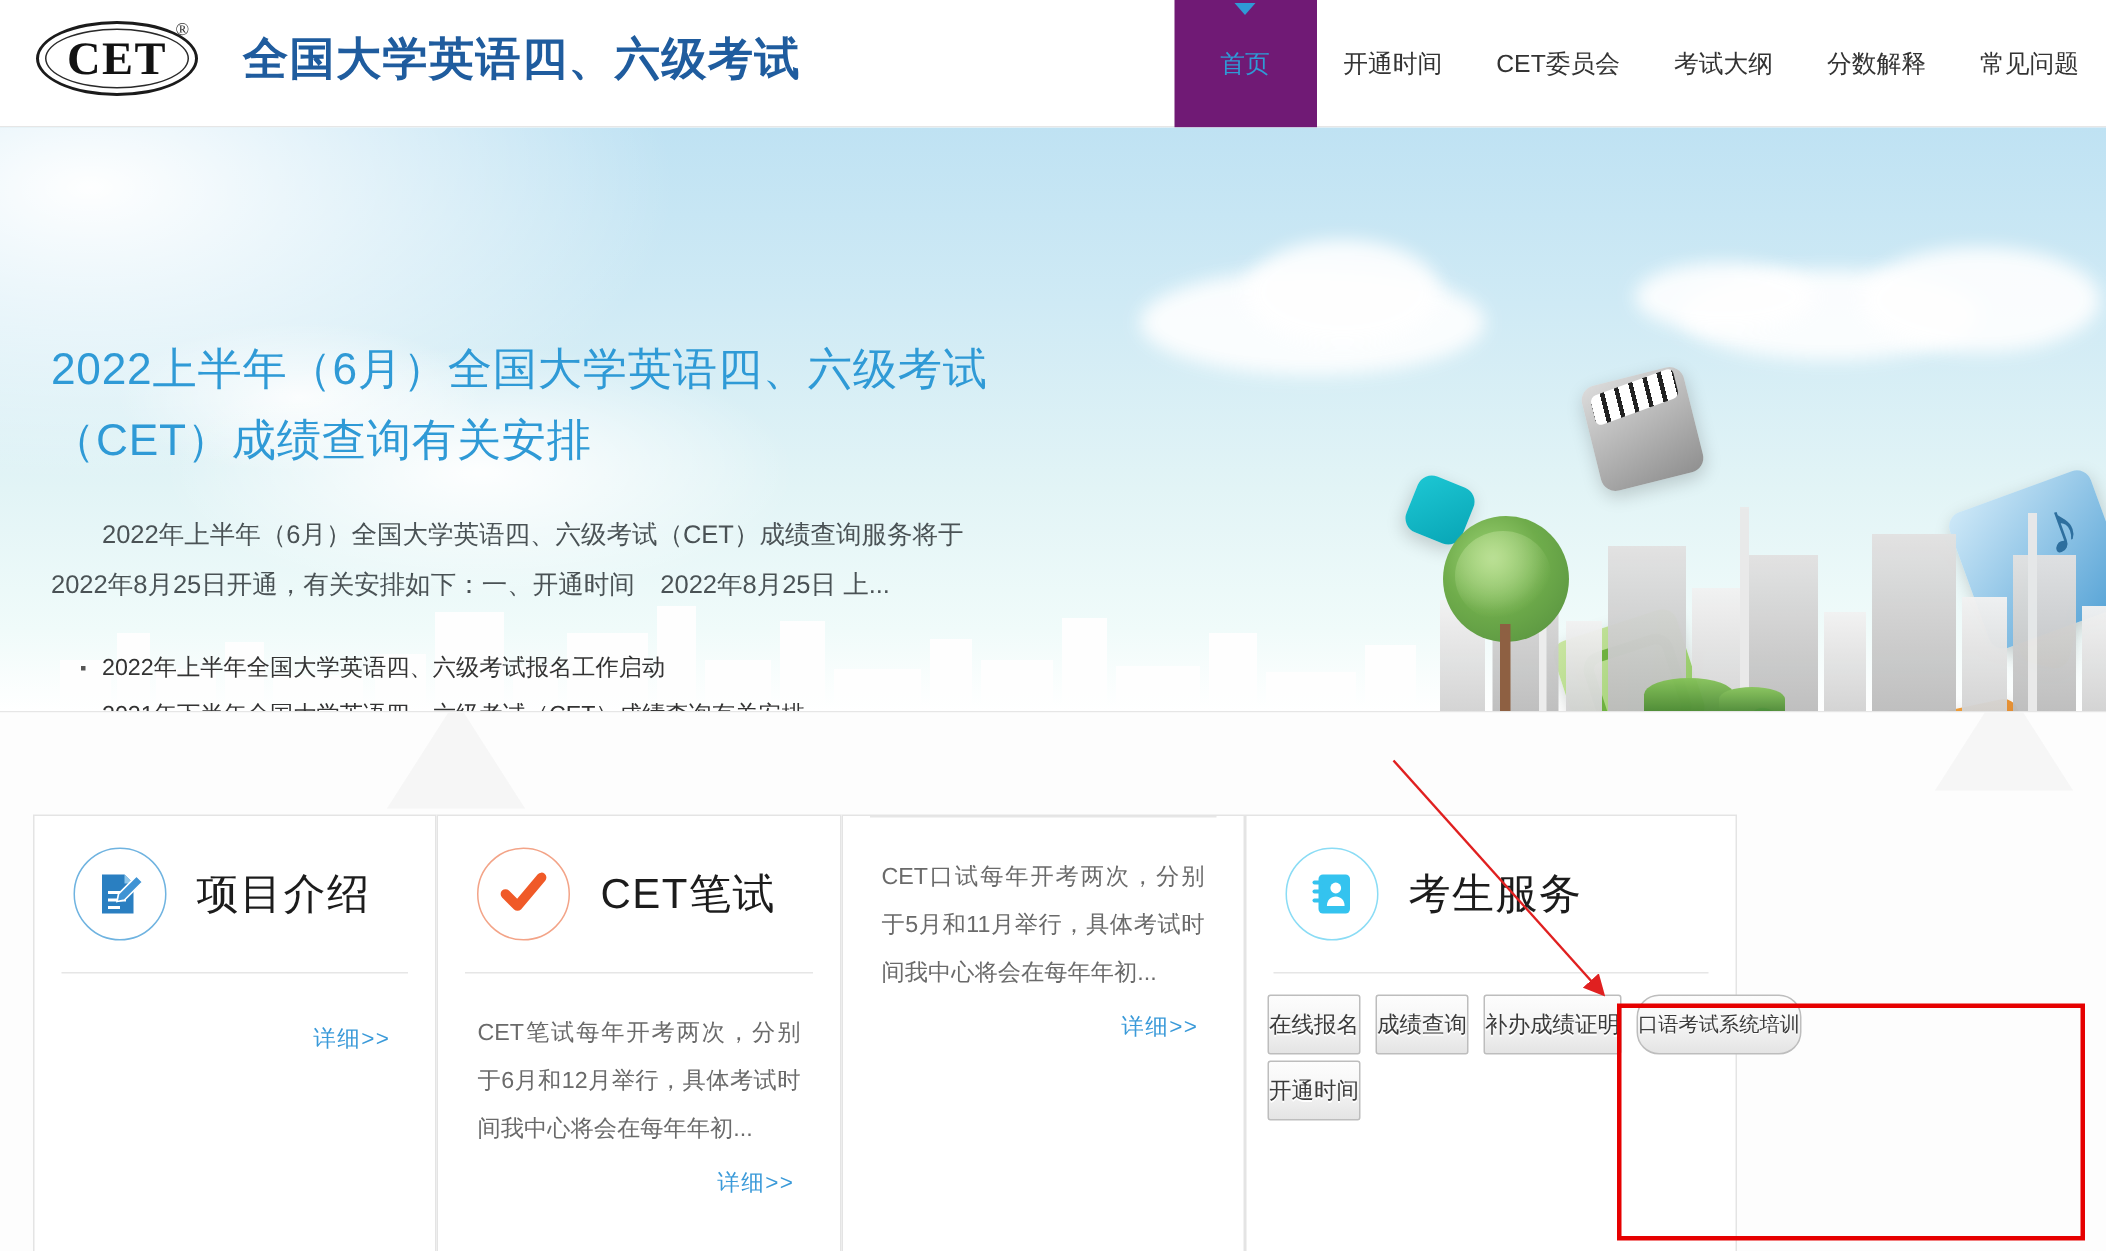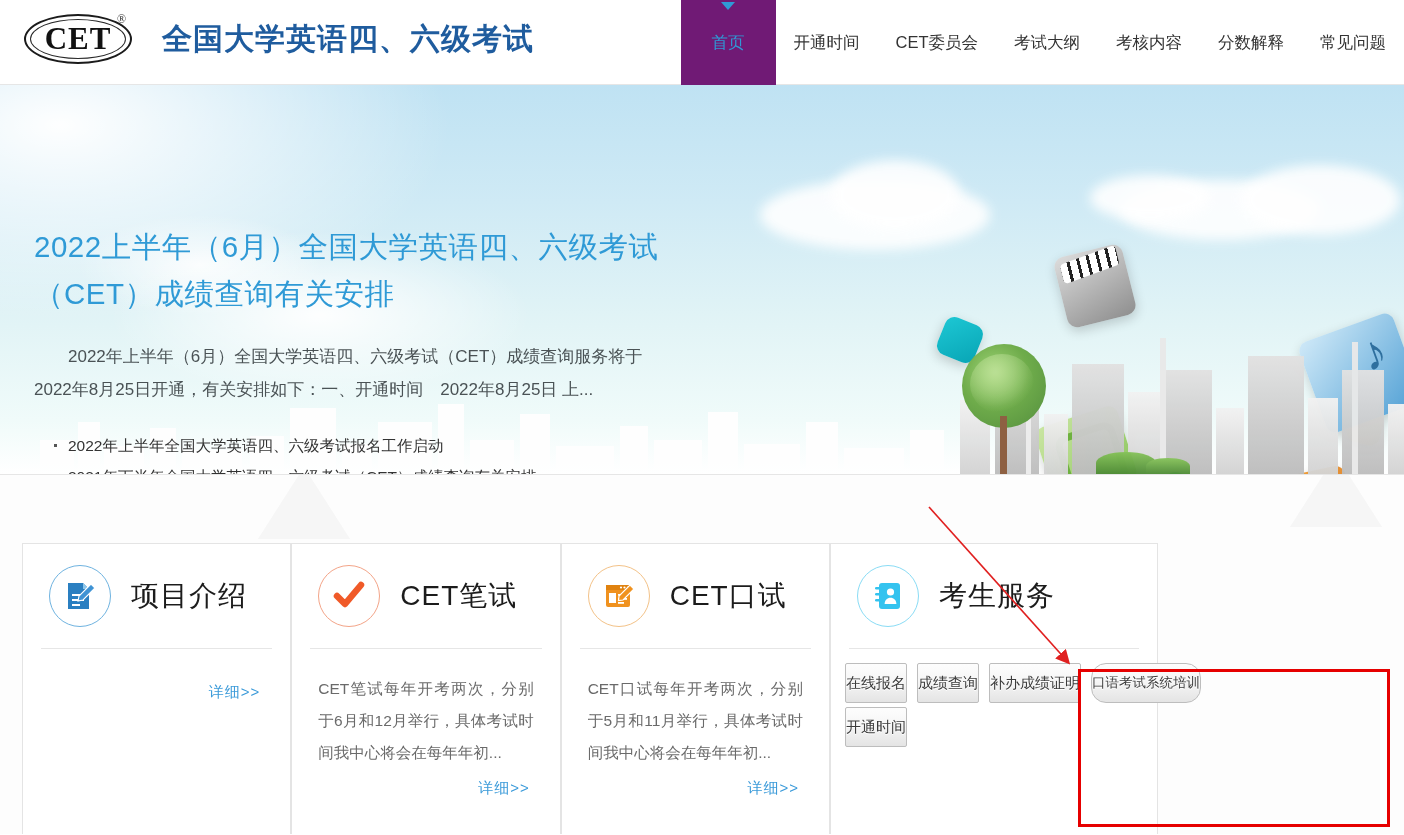--- a/index.html
+++ b/index.html
@@ -202,23 +202,20 @@
         <span>首页</span>
       </div>
       <div class="nav-item">
         <span>开通时间</span>
       </div>
       <div class="nav-item">
         <span>CET委员会</span>
       </div>
       <div class="nav-item">
         <span>考试大纲</span>
-      </div>
-      <div class="nav-item">
-        <span>考核内容</span>
       </div>
       <div class="nav-item">
         <span>分数解释</span>
       </div>
       <div class="nav-item">
         <span>常见问题</span>
       </div>
     </div>
   </div>
 
@@ -332,37 +329,20 @@
           <div class="card-title">CET笔试</div>
         </div>
         <div class="card-sep"></div>
         <div class="card-body">
           <div class="card-desc">CET笔试每年开考两次，分别于6月和12月举行，具体考试时间我中心将会在每年年初...</div>
           <div class="card-more">详细&gt;&gt;</div>
         </div>
       </div>
 
       <div class="card">
-        <div class="card-head">
-          <div class="card-icon" style="border:1.6px solid #f3c288;">
-            <svg width="34" height="34" viewBox="0 0 34 34">
-              <rect x="4" y="6" width="24" height="22" rx="2" fill="#f0921f"></rect>
-              <rect x="4" y="6" width="24" height="5" fill="#e0820f"></rect>
-              <circle cx="19" cy="8.5" r="1.1" fill="#ffffff"></circle>
-              <circle cx="22.5" cy="8.5" r="1.1" fill="#ffffff"></circle>
-              <circle cx="26" cy="8.5" r="1.1" fill="#ffffff"></circle>
-              <rect x="7" y="14" width="7" height="10" fill="#ffffff"></rect>
-              <rect x="16" y="15" width="9" height="1.8" fill="#ffffff"></rect>
-              <rect x="16" y="19" width="9" height="1.8" fill="#ffffff"></rect>
-              <rect x="16" y="23" width="6" height="1.8" fill="#ffffff"></rect>
-              <path d="M28 6 l4 4 -11 11 -4.5 .5 .5 -4.5 z" fill="#f0921f" stroke="#ffffff" stroke-width="1.2"></path>
-            </svg>
-          </div>
-          <div class="card-title">CET口试</div>
-        </div>
         <div class="card-sep"></div>
         <div class="card-body">
           <div class="card-desc">CET口试每年开考两次，分别于5月和11月举行，具体考试时间我中心将会在每年年初...</div>
           <div class="card-more">详细&gt;&gt;</div>
         </div>
       </div>
 
       <div class="card">
         <div class="card-head">
           <div class="card-icon" style="border:1.6px solid #8adcf5;">

